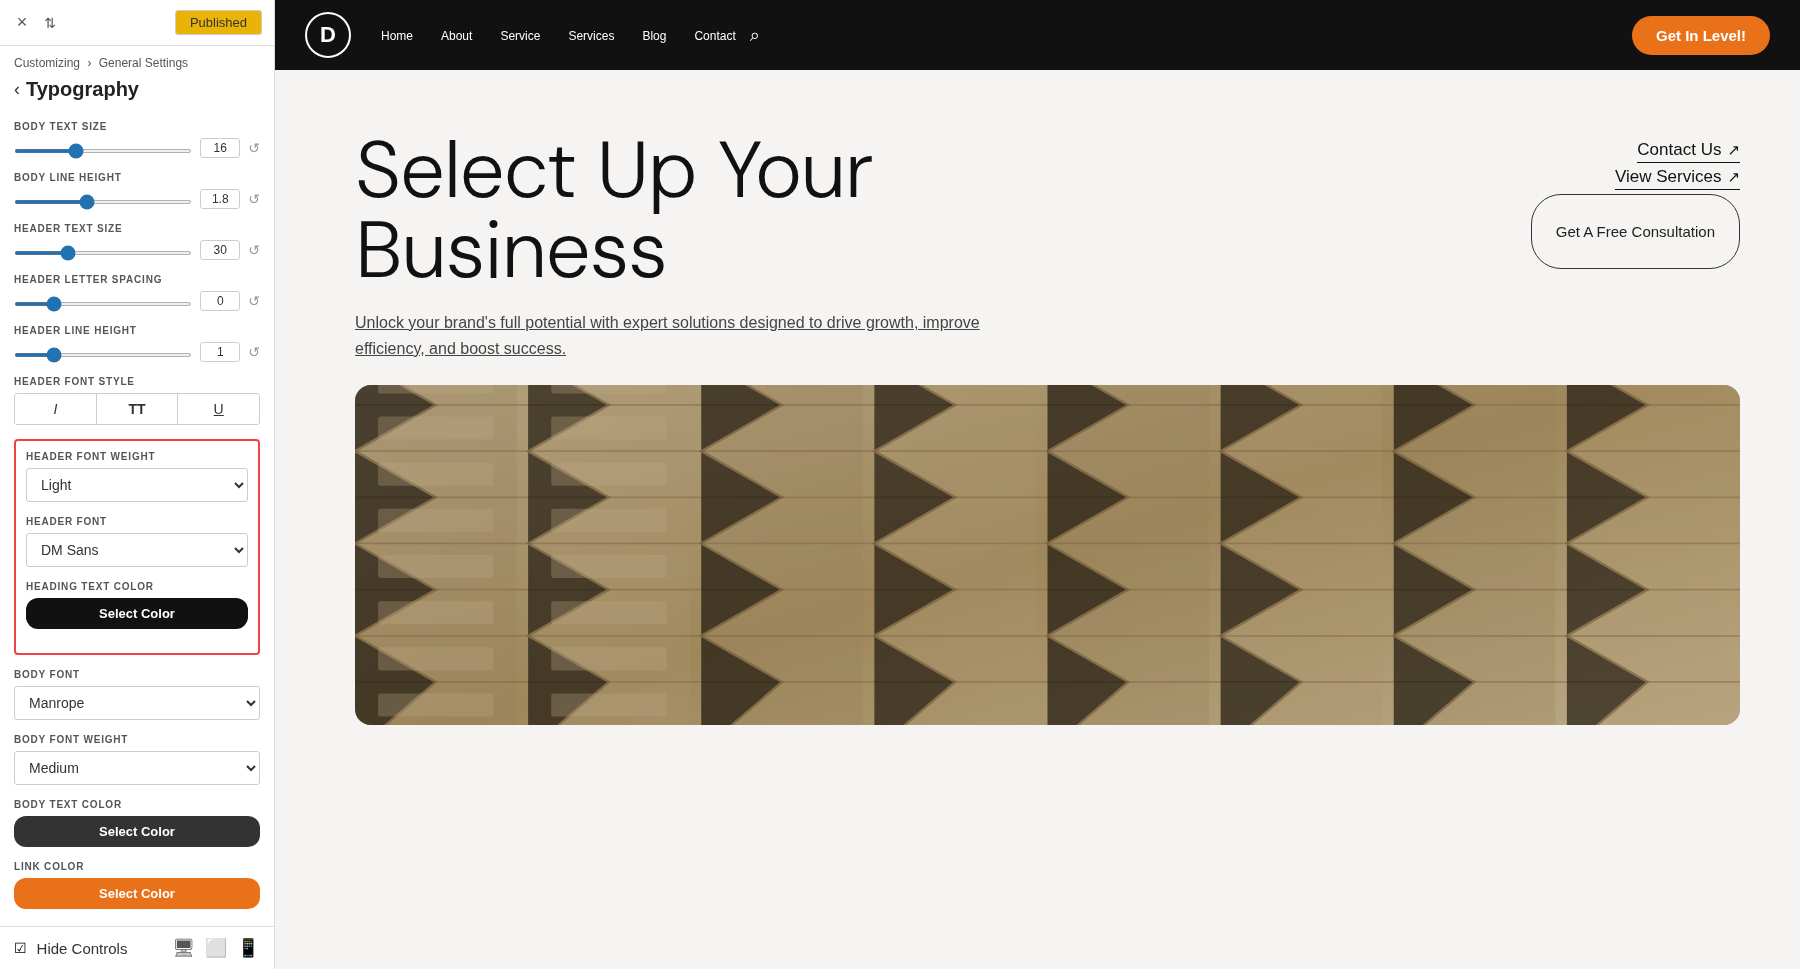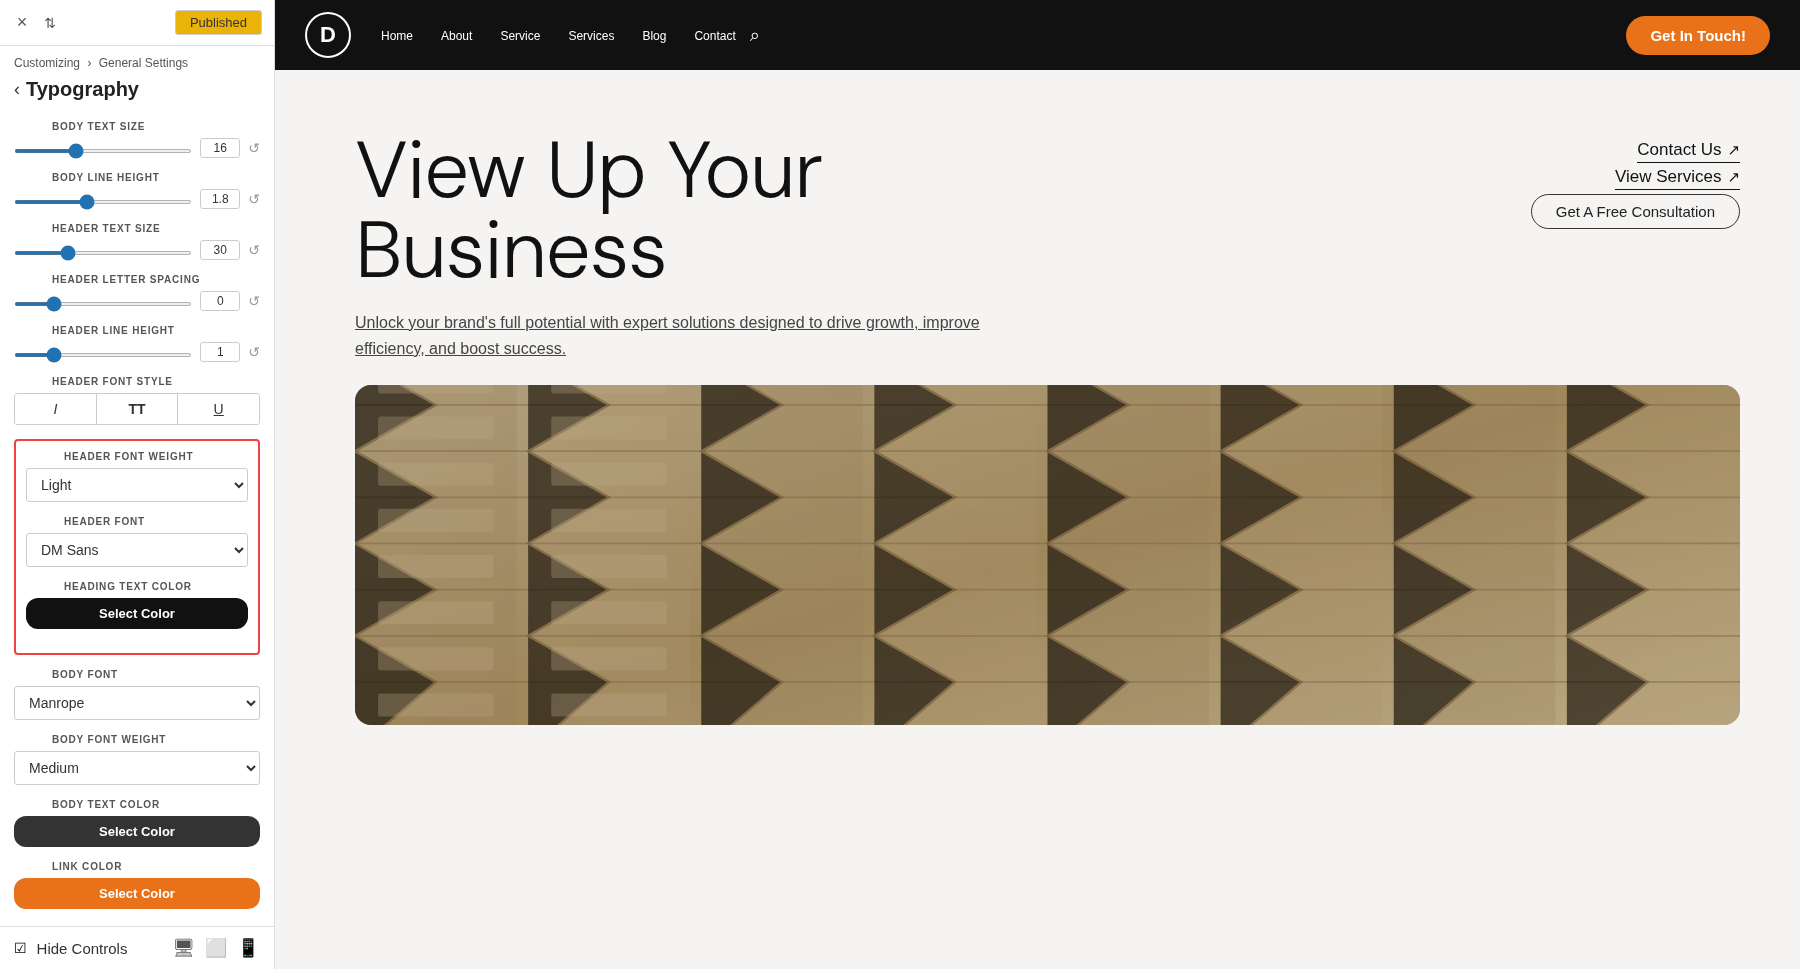--- a/index.html
+++ b/index.html
@@ -79,21 +79,20 @@
     .setting-row {
       margin-bottom: 14px;
     }
     .setting-label {
       font-size: 10px;
       font-weight: 700;
       letter-spacing: 0.08em;
       color: #555;
       text-transform: uppercase;
       margin-bottom: 6px;
-      margin-left: 38px;
     }
     .slider-row {
       display: flex;
       align-items: center;
       gap: 8px;
     }
     .slider-wrap {
       flex: 1;
     }
     input[type=range] {
@@ -305,21 +304,21 @@
       border-bottom: 1px solid #111;
       padding-bottom: 2px;
       cursor: pointer;
     }
     .cta-arrow {
       font-size: 15px;
     }
     .cta-outline-btn {
       border: 1.5px solid #333;
       border-radius: 30px;
-      padding: 8px 24px;
+      padding: 28px 24px;
       background: transparent;
       font-size: 15px;
       color: #222;
       cursor: pointer;
       white-space: nowrap;
     }
 
     
     .building-image {
       margin: 24px 60px 0 80px;
@@ -501,30 +500,30 @@
     <div class="site-logo">D</div>
     <ul class="nav-links">
       <li><a href="#">Home</a></li>
       <li><a href="#">About</a></li>
       <li><a href="#">Service</a></li>
       <li><a href="#">Services</a></li>
       <li><a href="#">Blog</a></li>
       <li><a href="#">Contact</a></li>
     </ul>
     <span class="nav-search">⌕</span>
-    <button class="nav-cta">Get In Touch!</button>
+    <button class="nav-cta">Get In Level!</button>
   </nav>
 
   <div class="site-content">
 
     <div class="hero-section">
 
       <div class="hero-text">
         <div class="hero-heading">
-          <span>View Up Your</span><br>
+          <span>Select Up Your</span><br>
           <span>Business</span>
         </div>
         <p class="hero-sub">Unlock your brand's full potential with expert solutions designed to drive growth, improve efficiency, and boost success.</p>
       </div>
 
       <div class="hero-ctas">
         <a class="cta-link" href="#">
           <span>Contact Us</span>
           <span class="cta-arrow">↗</span>
         </a>

